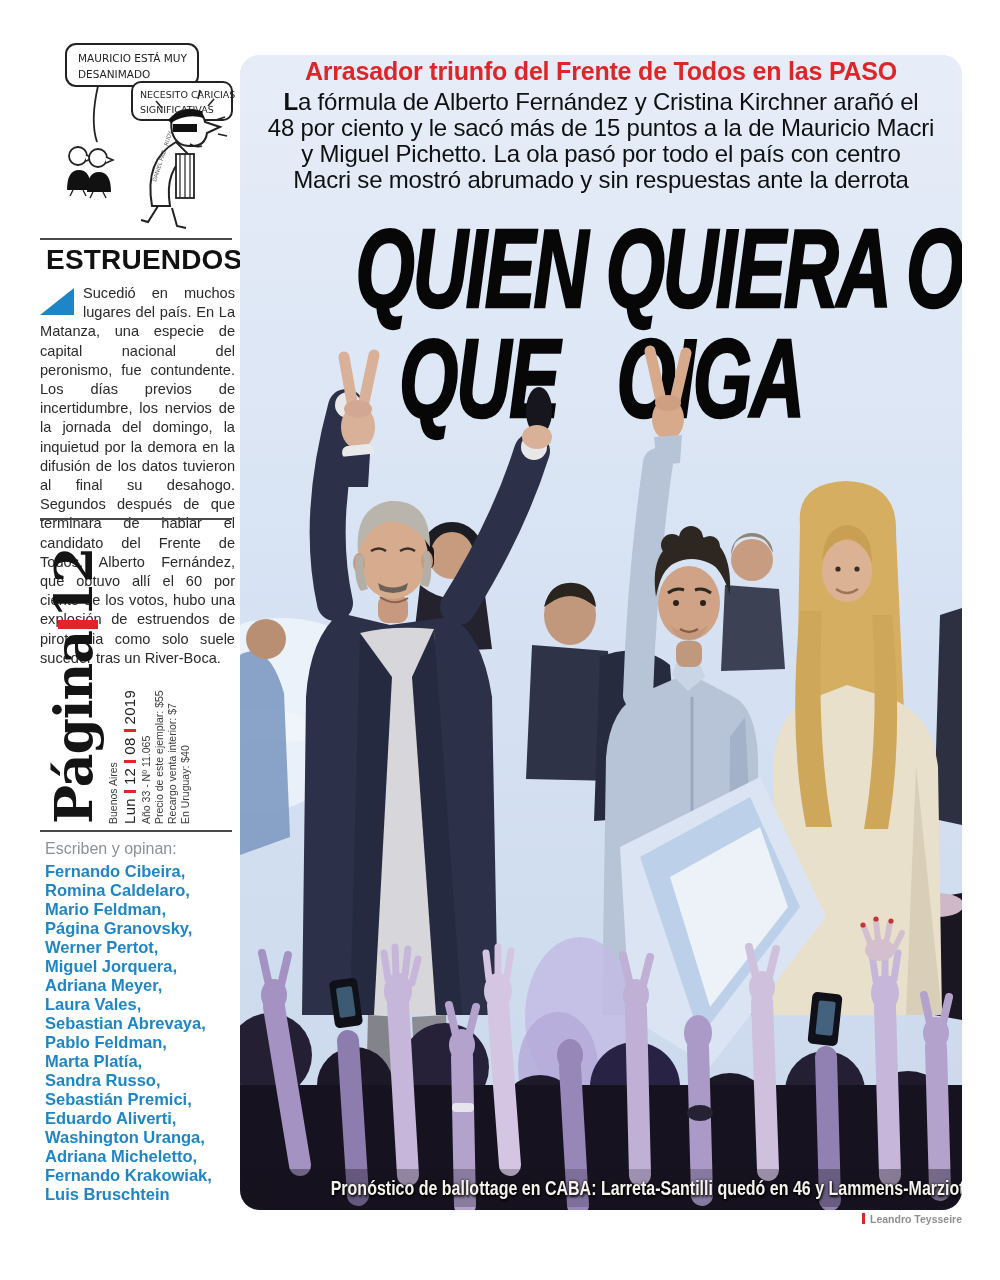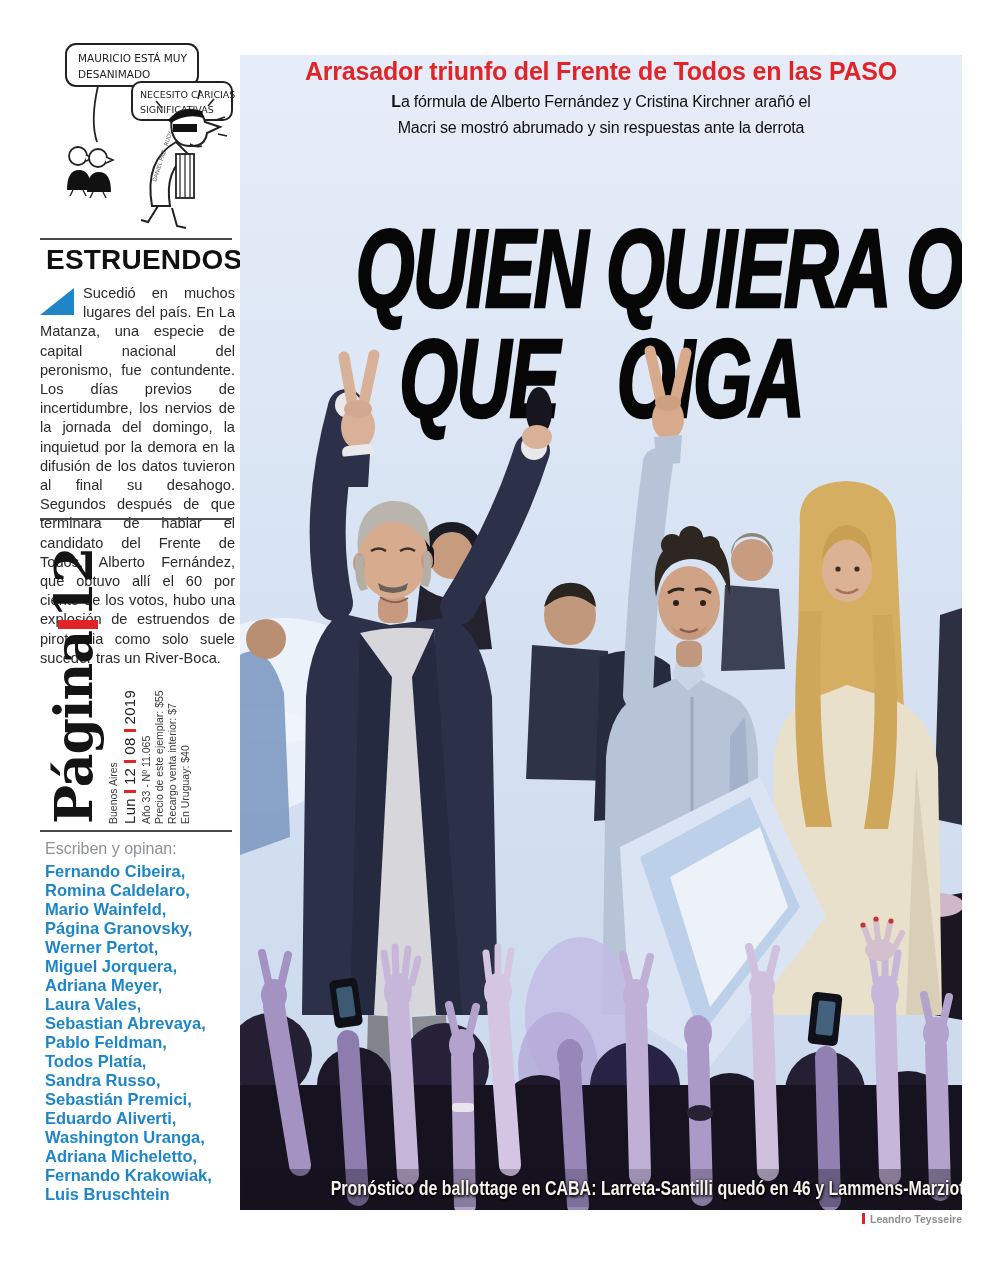--- a/index.html
+++ b/index.html
@@ -29,27 +29,27 @@
   .red-sep{display:inline-block;width:3px;height:12px;background:var(--red);margin:0 5px;
            vertical-align:-1px;}
 
   .contrib-label{position:absolute;left:45px;top:840px;font-size:16px;color:var(--gray);}
   .contrib-list{position:absolute;left:45px;top:862px;width:192px;}
   .contrib-name{font-size:16.5px;line-height:19px;font-weight:bold;color:var(--blue);
                 white-space:nowrap;}
 
   
   .cover{position:absolute;left:240px;top:55px;width:722px;height:1155px;overflow:hidden;
-         background:var(--bgblue);}
+         background:var(--bgblue);border-radius:20px;}
   .cover svg.scene{position:absolute;left:0;top:0;z-index:1;}
   .cover svg.hands{position:absolute;left:0;top:0;z-index:3;pointer-events:none;}
   .kicker{position:absolute;left:0;top:2px;width:100%;text-align:center;z-index:2;
           font-size:25px;font-weight:bold;color:var(--red);letter-spacing:-.2px;}
   .lead{position:absolute;left:0;top:34px;width:100%;z-index:2;text-align:center;
-        font-size:16px;line-height:26px;color:#101010;letter-spacing:-.2px;}
+        font-size:24px;line-height:26px;color:#101010;letter-spacing:-.2px;}
   .lead-line:first-child::first-letter{font-weight:bold;}
   .headline{position:absolute;left:0;top:160px;width:100%;z-index:2;text-align:center;color:#070707;}
   .hl-line{height:110px;line-height:108px;font-weight:bold;font-style:italic;font-size:112px;
            letter-spacing:-3px;transform:scaleX(.68);transform-origin:50% 50%;white-space:nowrap;
            -webkit-text-stroke:2.5px #070707;}
   .hl-line2{word-spacing:58px;}
   .caption-bar{position:absolute;left:4px;right:4px;top:1114px;height:38px;z-index:4;
                text-align:center;line-height:38px;
                background:linear-gradient(90deg,rgba(20,16,28,.4),rgba(20,16,28,.18) 50%,rgba(20,16,28,.4));}
   .caption-text{display:inline-block;transform:scaleX(.8);transform-origin:50% 50%;
@@ -135,29 +135,29 @@
       <div class="m-line">En Uruguay: $40</div>
     </div>
   </div>
 
   <div class="rule" style="top:830px;"></div>
 
   <div class="contrib-label">Escriben y opinan:</div>
   <div class="contrib-list">
       <div class="contrib-name">Fernando Cibeira,</div>
       <div class="contrib-name">Romina Caldelaro,</div>
-      <div class="contrib-name">Mario Wainfeld,</div>
+      <div class="contrib-name">Mario Feldman,</div>
       <div class="contrib-name">Página Granovsky,</div>
       <div class="contrib-name">Werner Pertot,</div>
       <div class="contrib-name">Miguel Jorquera,</div>
       <div class="contrib-name">Adriana Meyer,</div>
       <div class="contrib-name">Laura Vales,</div>
       <div class="contrib-name">Sebastian Abrevaya,</div>
       <div class="contrib-name">Pablo Feldman,</div>
-      <div class="contrib-name">Todos Platía,</div>
+      <div class="contrib-name">Marta Platía,</div>
       <div class="contrib-name">Sandra Russo,</div>
       <div class="contrib-name">Sebastián Premici,</div>
       <div class="contrib-name">Eduardo Aliverti,</div>
       <div class="contrib-name">Washington Uranga,</div>
       <div class="contrib-name">Adriana Micheletto,</div>
       <div class="contrib-name">Fernando Krakowiak,</div>
       <div class="contrib-name">Luis Bruschtein</div>
     </div>
 
   <div class="cover">
@@ -325,20 +325,22 @@
           <circle cx="636" cy="864" r="2.6" fill="#c23535"></circle>
           <circle cx="651" cy="866" r="2.6" fill="#c23535"></circle>
         </g>
       </g>
     </svg>
 
     <div class="kicker">Arrasador triunfo del Frente de Todos en las PASO</div>
 
     <div class="lead">
         <div class="lead-line">La fórmula de Alberto Fernández y Cristina Kirchner arañó el</div>
+        <div class="lead-line">48 por ciento y le sacó más de 15 puntos a la de Mauricio Macri</div>
+        <div class="lead-line">y Miguel Pichetto. La ola pasó por todo el país con centro</div>
         <div class="lead-line">Macri se mostró abrumado y sin respuestas ante la derrota</div>
       </div>
 
     <div class="headline">
       <div class="hl-line">QUIEN QUIERA OIR,</div>
       <div class="hl-line hl-line2">QUE OIGA</div>
     </div>
 
     <svg class="hands" width="722" height="1155" viewBox="0 0 722 1155">
       <g>

